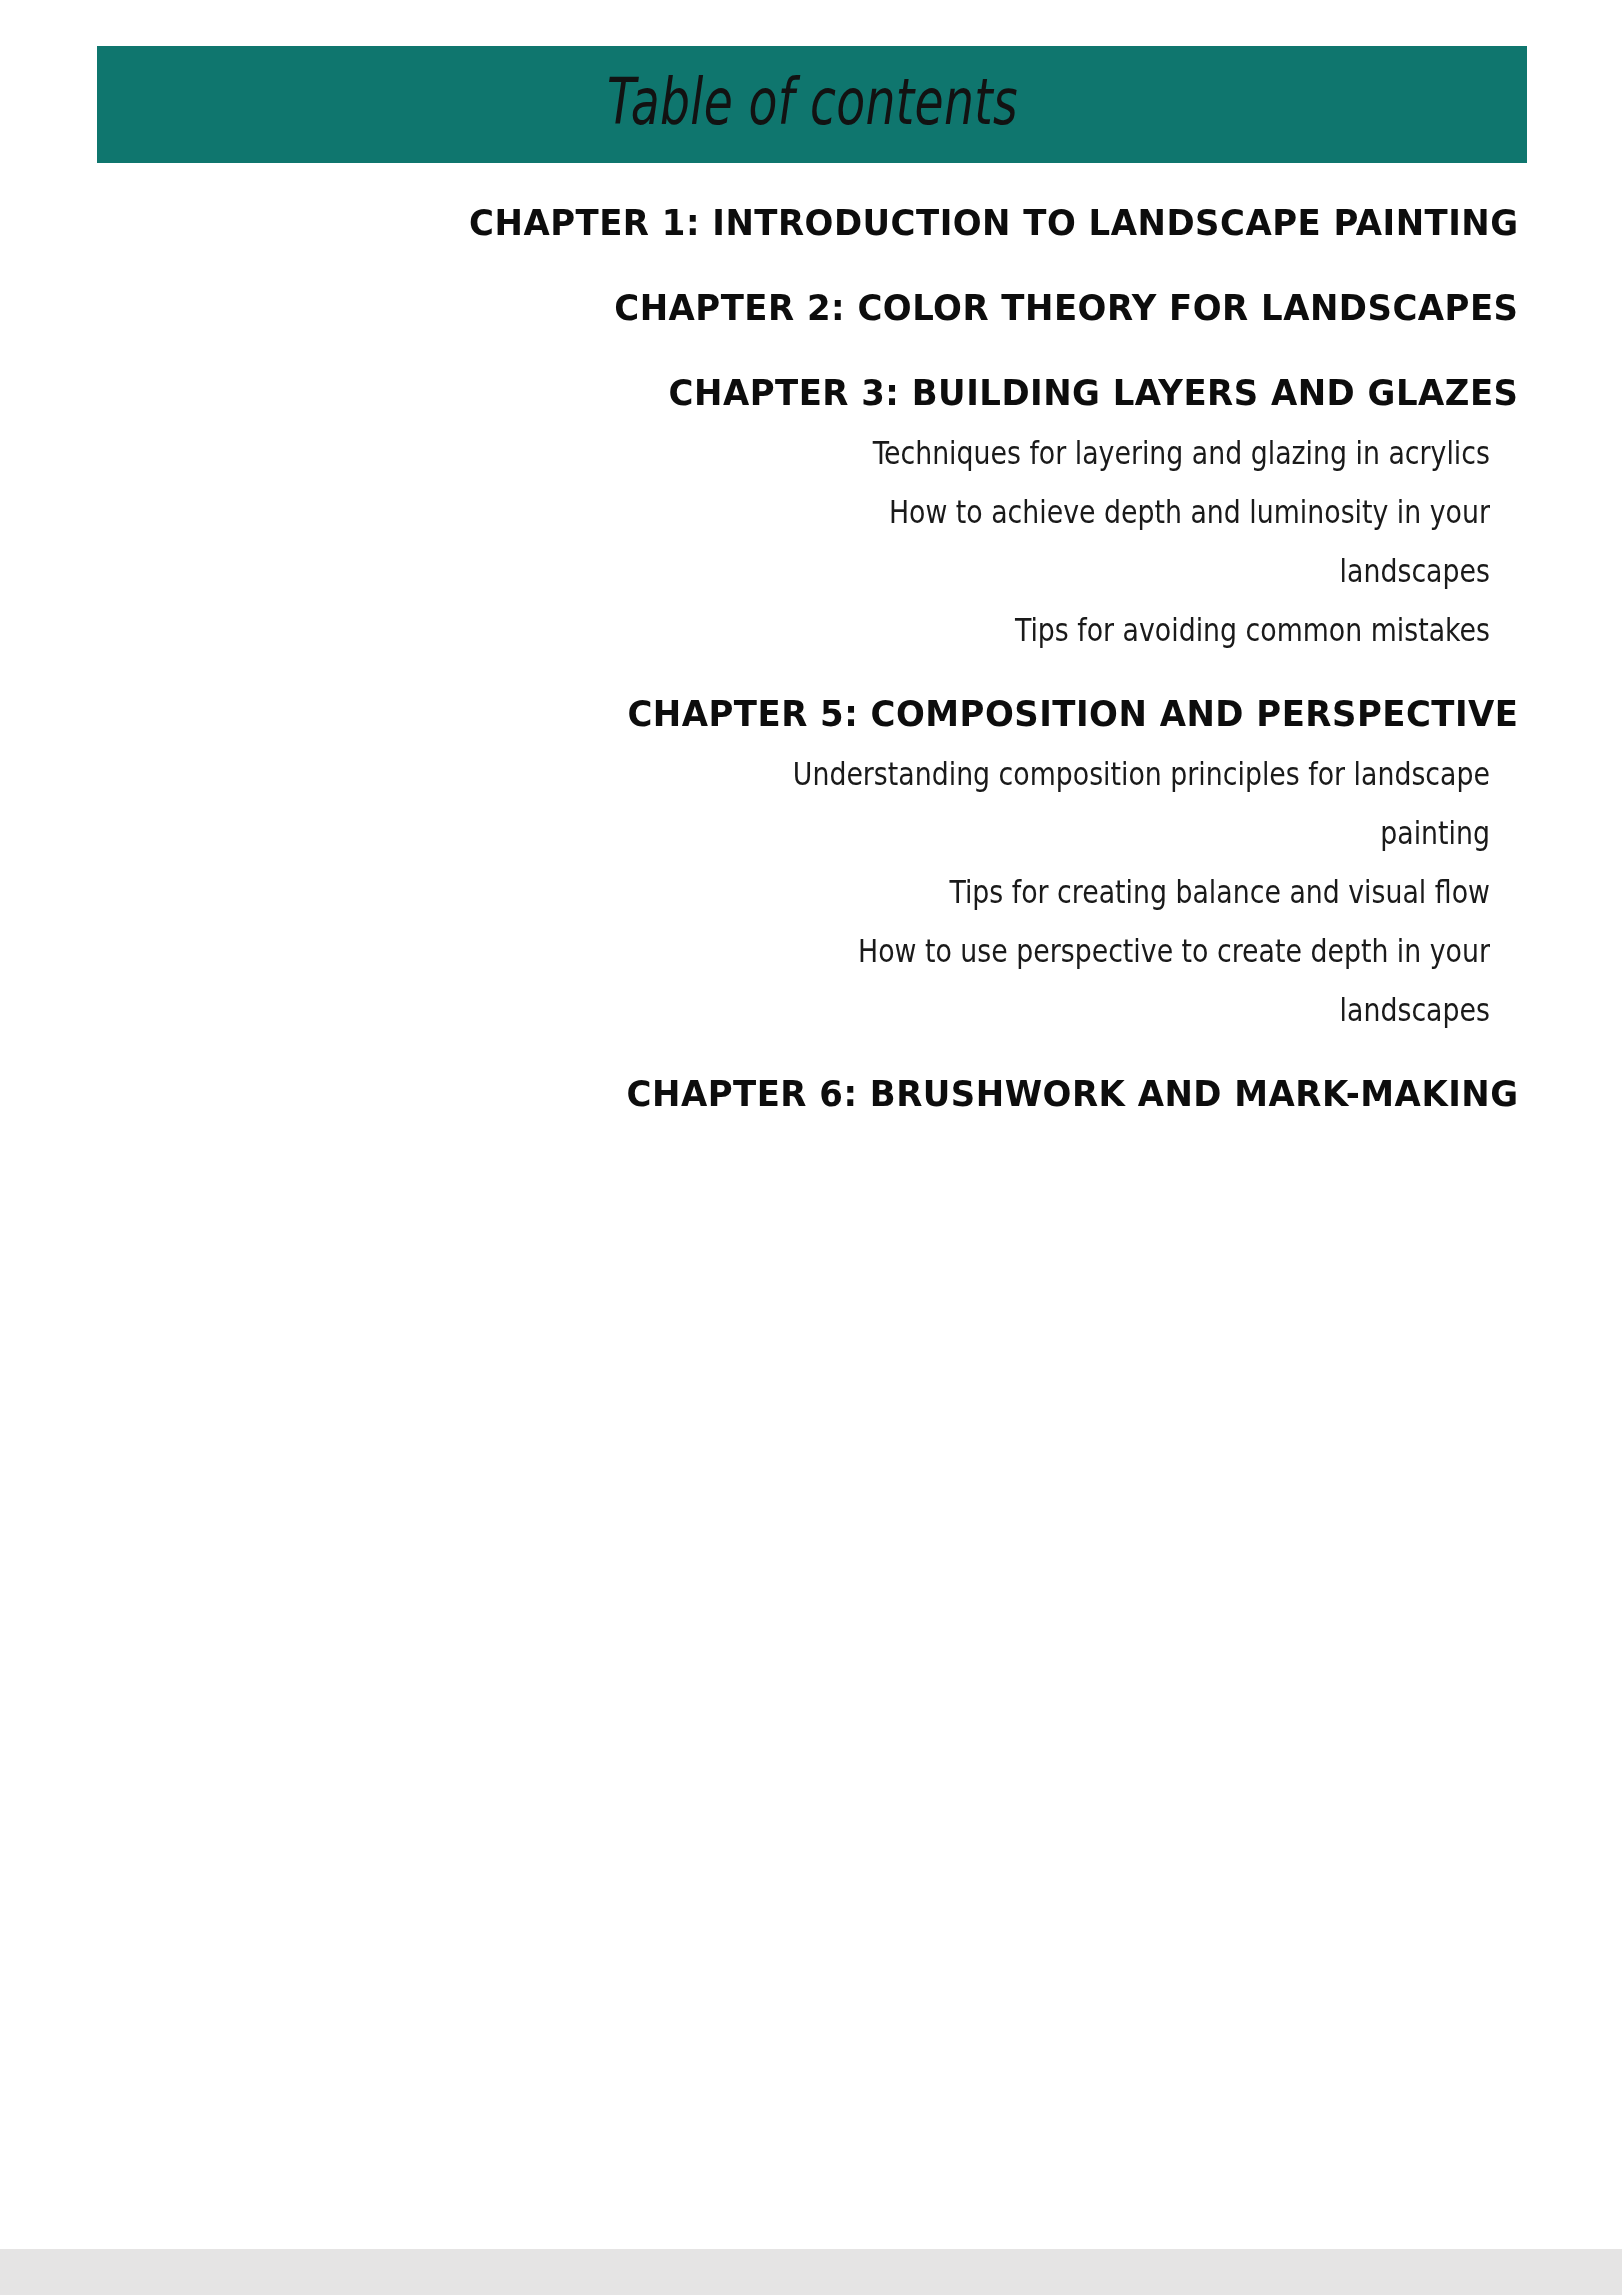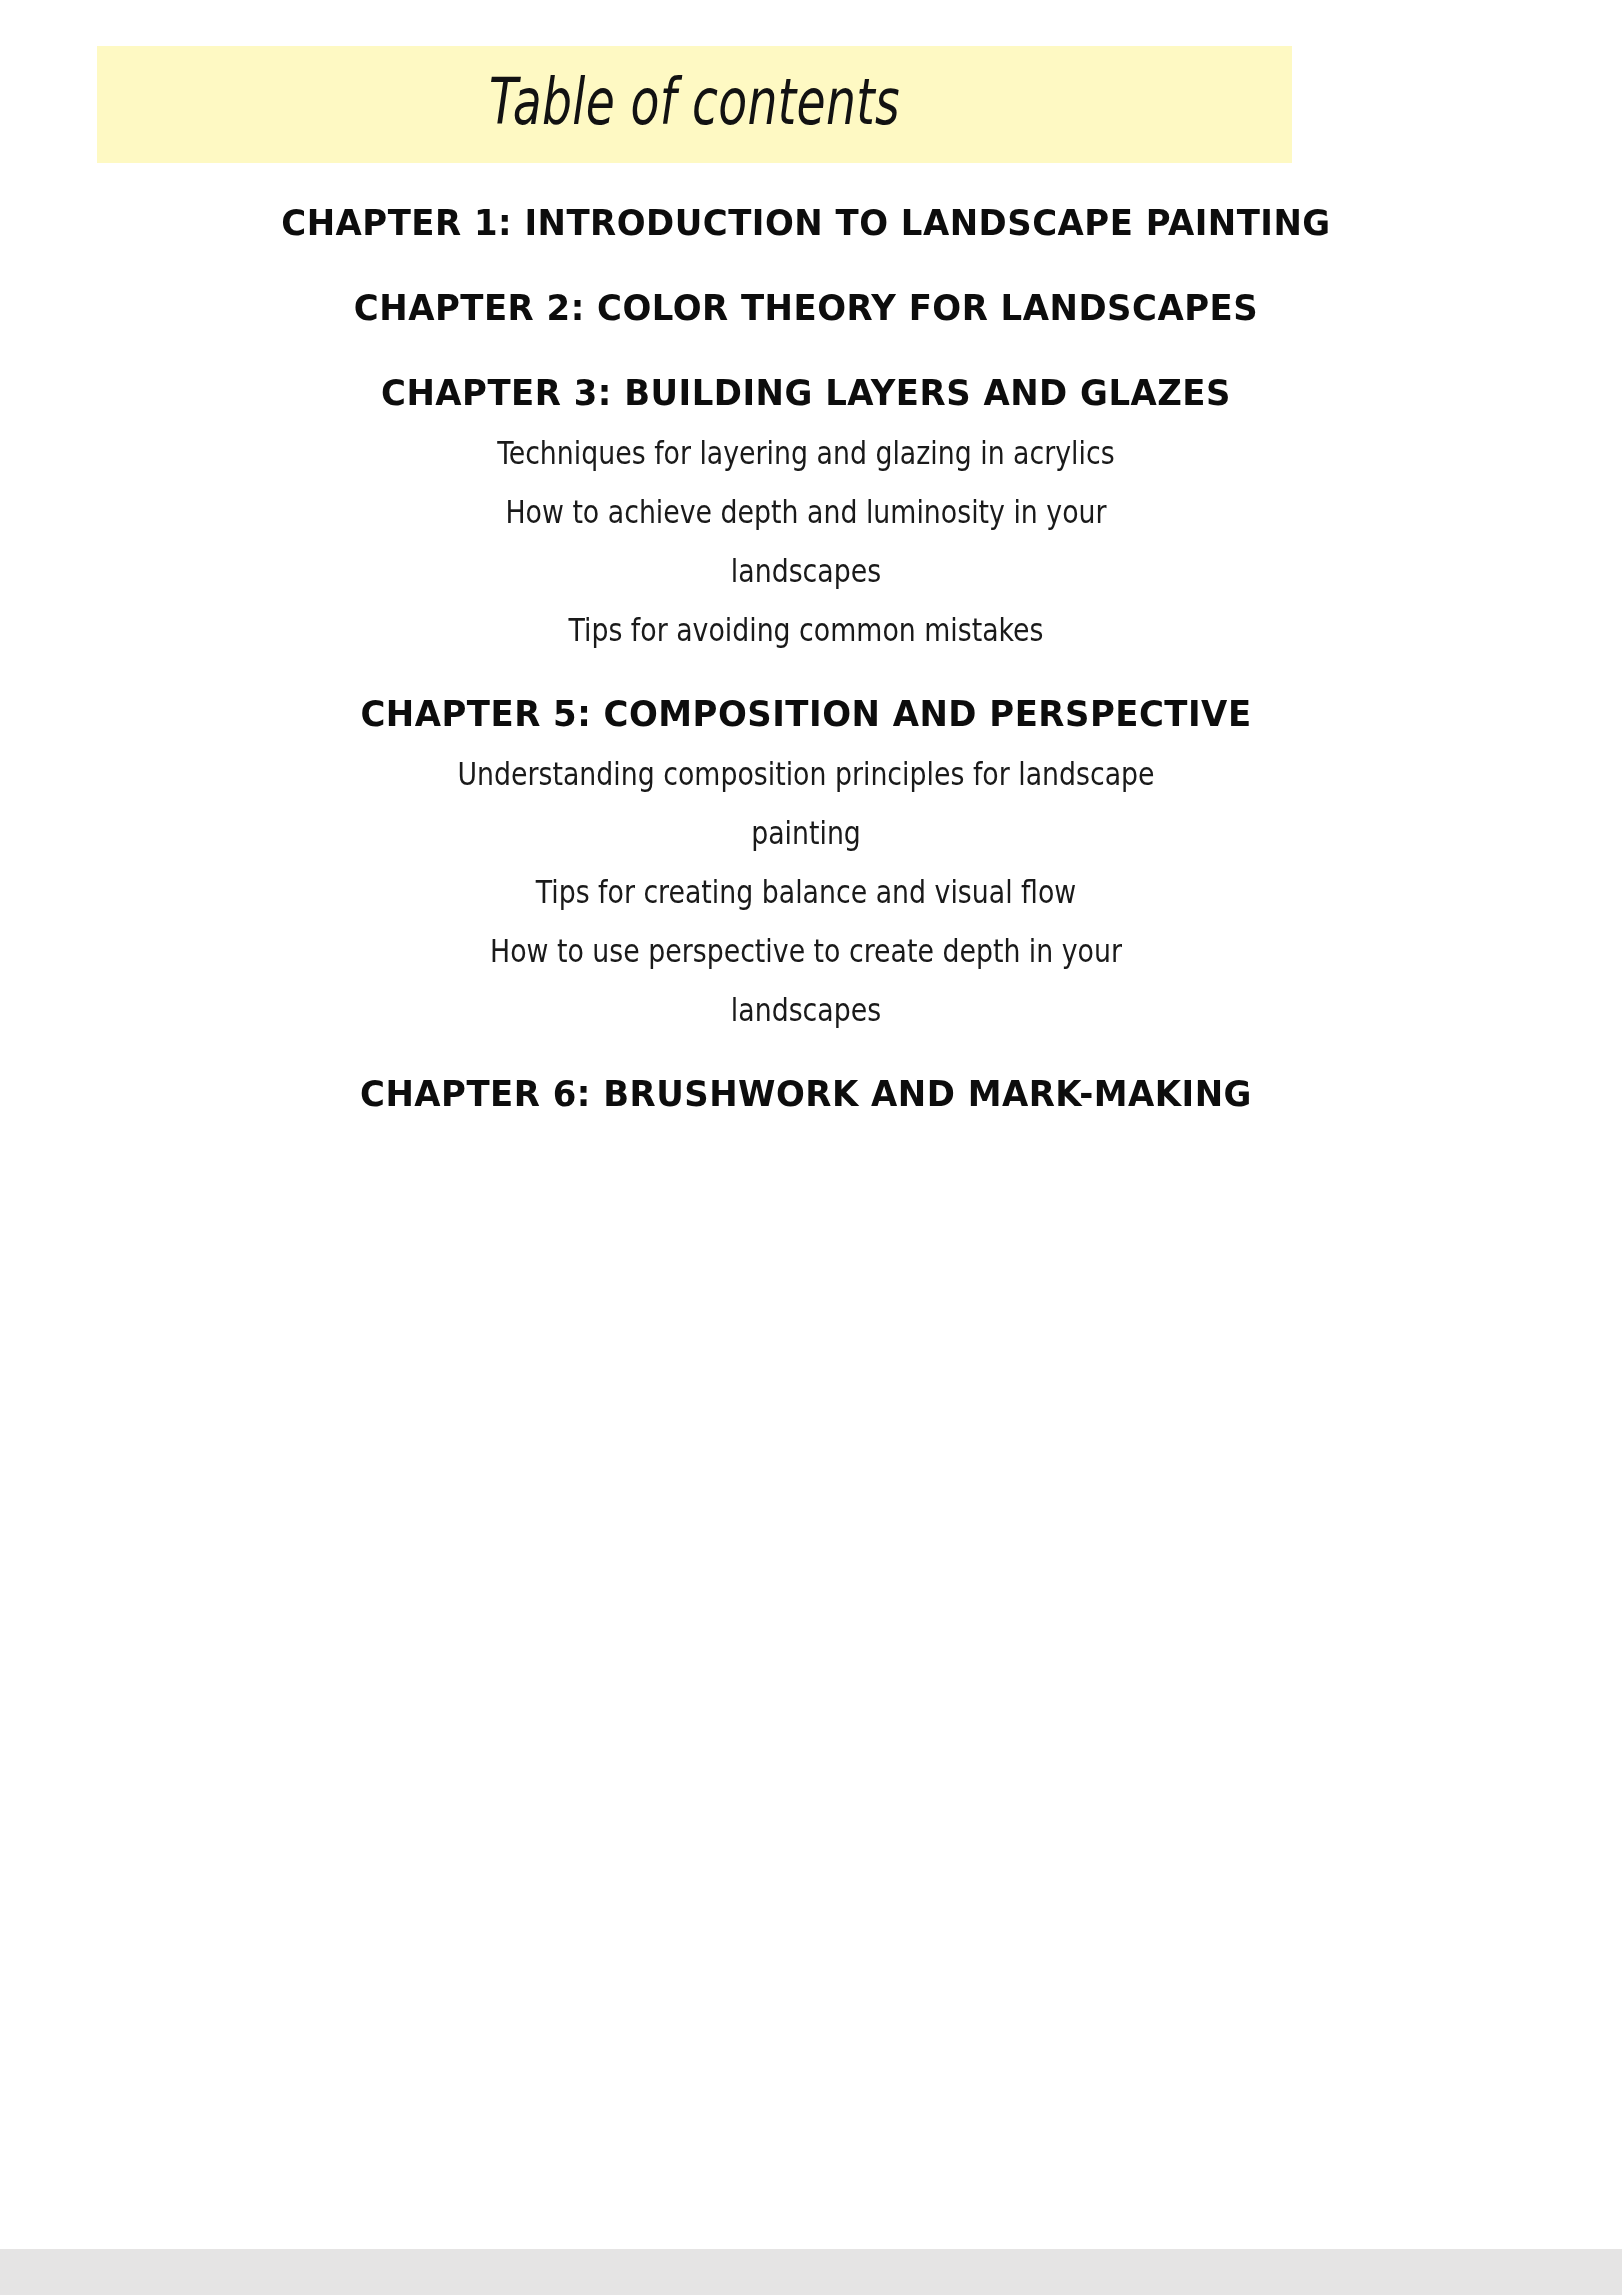--- a/index.html
+++ b/index.html
@@ -22,23 +22,23 @@
     position: absolute;
     inset: 0;
     background: #ffffff;
   }
 
   
   .header-banner {
     position: absolute;
     left: 97px;
     top: 46px;
-    width: 1195px;
+    width: 1430px;
     height: 117px;
-    background: #fef9c3;
+    background: #0f766e;
     display: flex;
     align-items: center;
     justify-content: center;
     box-sizing: border-box;
   }
   .header-title {
     font-family: "DejaVu Sans Condensed", "Liberation Sans Narrow", "Liberation Sans", sans-serif;
     font-style: italic;
     font-weight: 300;
     font-size: 64px;
@@ -47,24 +47,24 @@
     letter-spacing: 0.4px;
     transform: scaleX(0.82);
     transform-origin: center center;
     white-space: nowrap;
     padding-bottom: 5px;
   }
 
   
   .toc {
     position: absolute;
-    left: 91px;
+    left: 110px;
     top: 193px;
     width: 1430px;
-    text-align: center;
+    text-align: right;
   }
 
   .chapter {
     margin: 0 0 0 0;
   }
   .chapter + .chapter {
     margin-top: 24px;
   }
 
   .chapter-heading {

